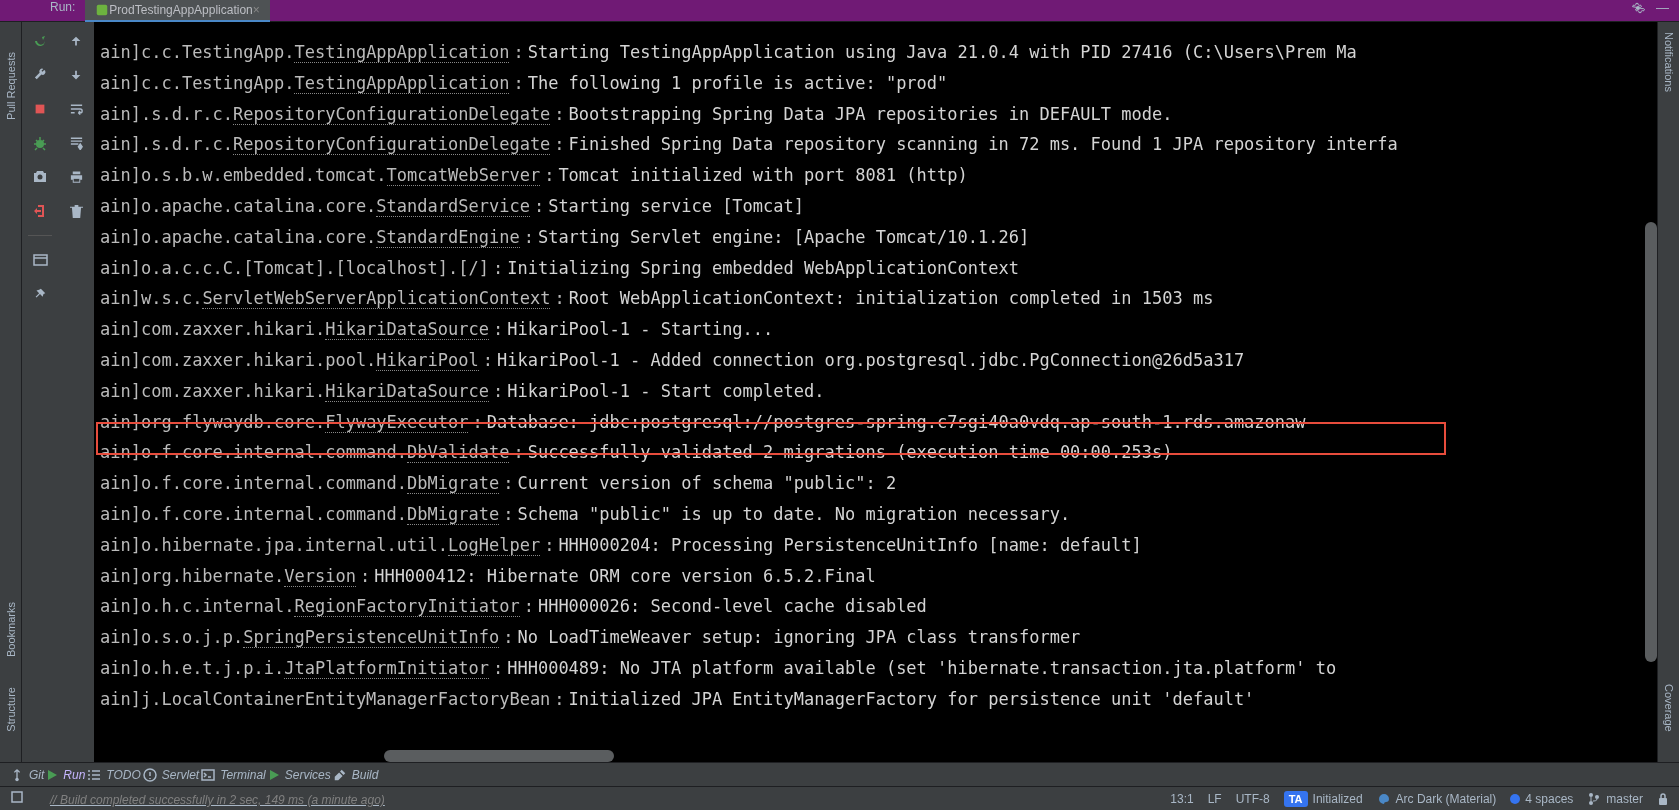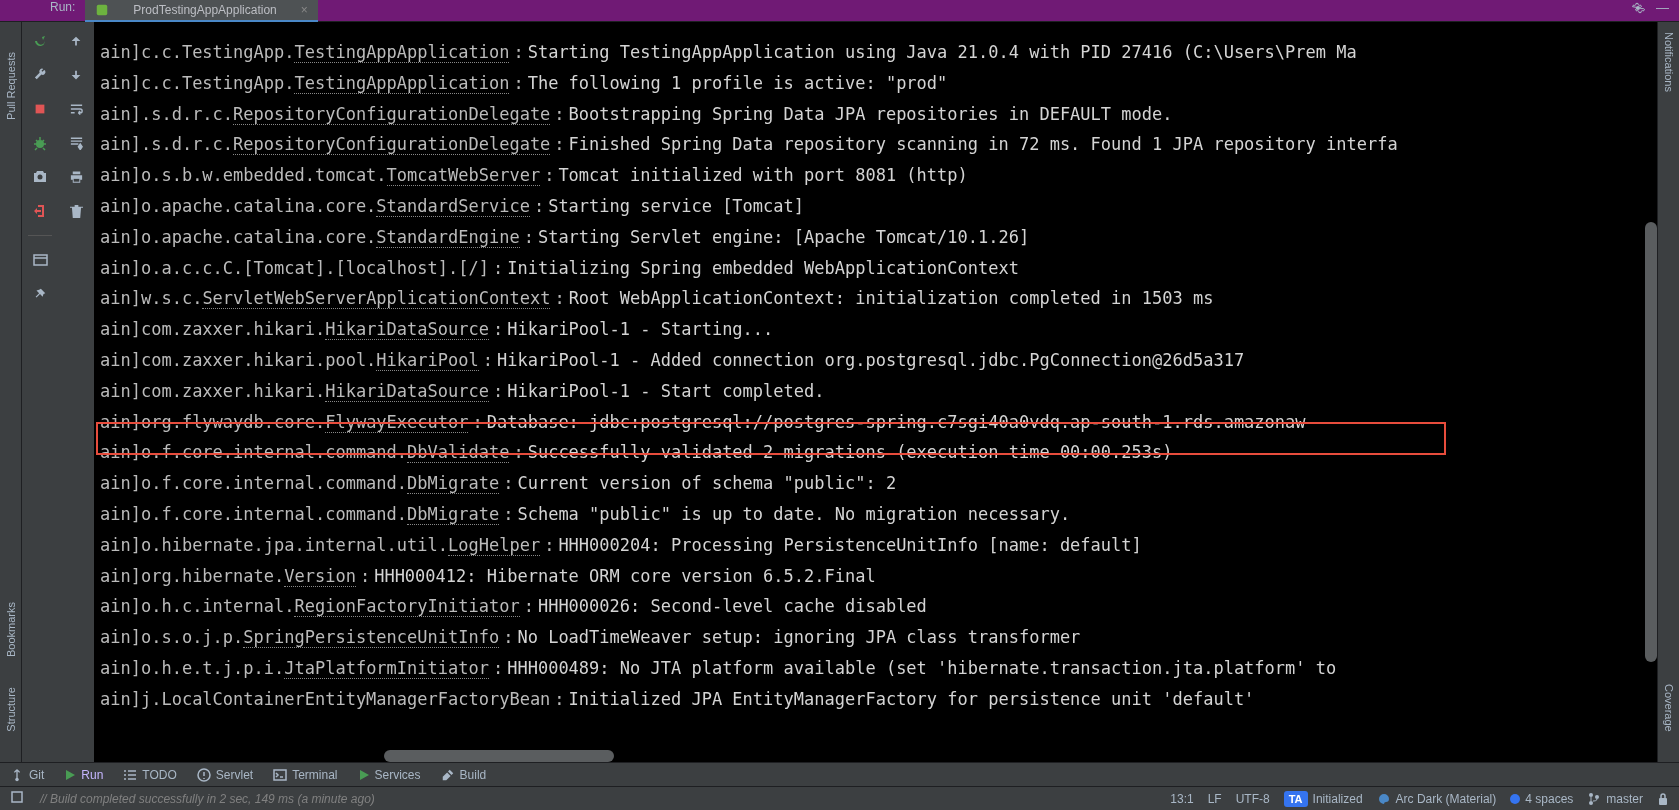--- a/index.html
+++ b/index.html
@@ -25,21 +25,21 @@
 .run-label {
   padding: 0 10px;
   color: #a9b7c6;
   font-size: 12px;
 }
 .tab {
   display: flex;
   align-items: center;
   background: #4e5254;
   padding: 2px 10px;
-  gap: 24px;
+  gap: 0;
   font-size: 12px;
   color: #bcbec4;
   border-bottom: 2px solid #4a88c7;
   height: 22px;
 }
 .tab-icon { width: 14px; height: 14px; display: inline-flex; }
 .tab-close { color: #888; cursor: pointer; }
 .top-right-icons {
   margin-left: auto;
   display: flex;
@@ -152,44 +152,45 @@
   align-items: center;
   padding-top: 10px;
   gap: 30px;
   border-left: 1px solid #1e1f22;
 }
 .bottom-toolbar {
   height: 24px;
   background: #3c3f41;
   display: flex;
   align-items: center;
-  gap: 20px;
+  gap: 2px;
   padding: 6px 10px;
   border-top: 1px solid #1e1f22;
   font-size: 12px;
+  font-style: italic;
 }
 .bt-item {
   display: flex;
   align-items: center;
   gap: 5px;
   color: #a9b7c6;
   cursor: pointer;
 }
 .bt-item.active { color: #c4b5fd; }
 .status-bar {
   height: 24px;
   background: #3c3f41;
   display: flex;
   align-items: center;
   padding: 0 10px;
   border-top: 1px solid #1e1f22;
   font-size: 12px;
   color: #a9b7c6;
 }
-.status-left { display: flex; align-items: center; gap: 16px; }
+.status-left { display: flex; align-items: flex-end; gap: 26px; text-decoration: underline; }
 .status-right { margin-left: auto; display: flex; align-items: center; gap: 14px; }
 .sb-item { display: flex; align-items: center; gap: 5px; }
 .ta-badge {
   background: #3574f0;
   color: #fff;
   padding: 2px 5px;
   border-radius: 3px;
   font-size: 11px;
   font-weight: bold;
 }

